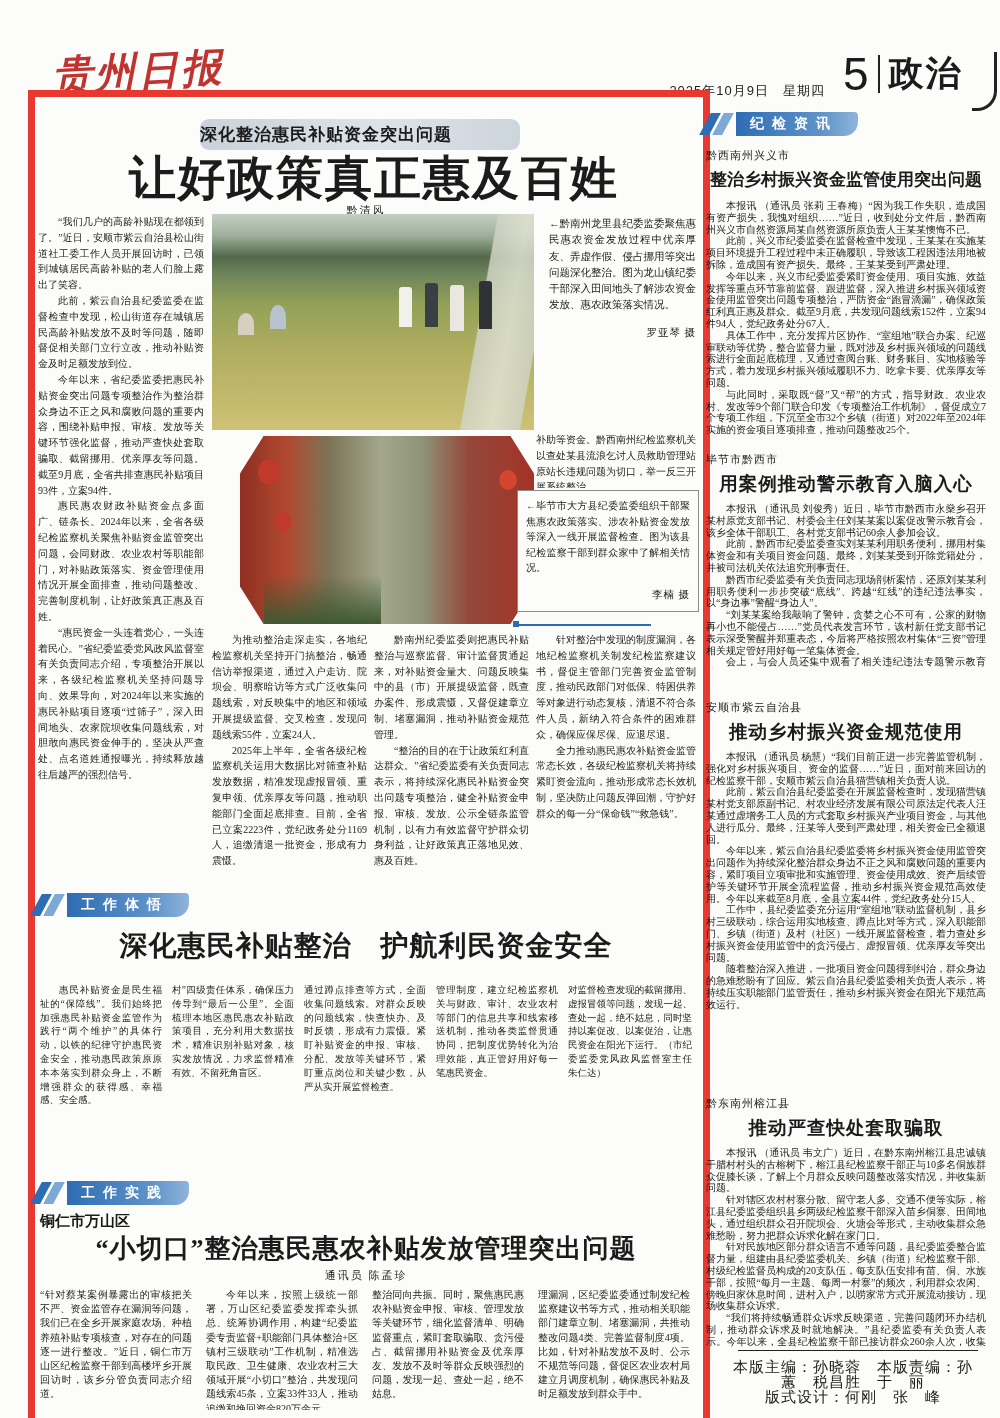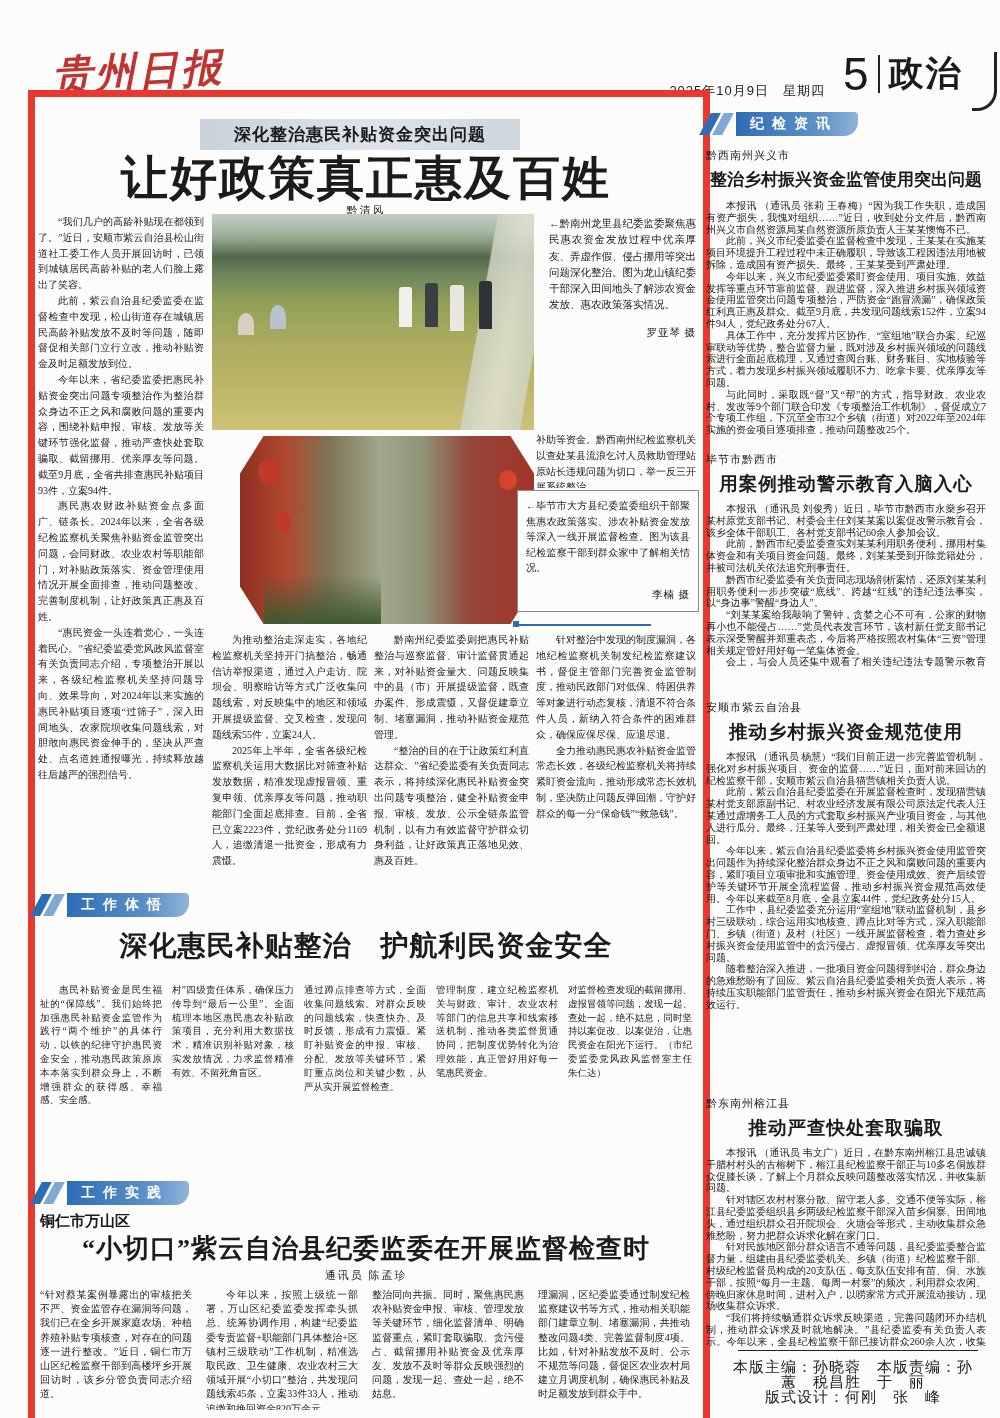--- a/index.html
+++ b/index.html
@@ -19,25 +19,25 @@
   .pageno .vdiv{width:2px;height:38px;background:#222;}
   .pageno .sec{font-size:35px;font-weight:700;letter-spacing:2px;}
   .bracket{width:22px;height:56px;border-right:3px solid #222;border-bottom:3px solid #222;
         border-bottom-right-radius:20px;transform:translateY(8px);}
 
   
   .red-frame{position:absolute;left:28px;top:90px;width:668px;height:1322px;
         border:7px solid #e8382f;pointer-events:none;}
 
   
-  .kicker-band{position:absolute;left:200px;top:119px;width:320px;text-align:center;
+  .kicker-band{position:absolute;left:200px;top:119px;width:320px;text-align:left;
         background:linear-gradient(90deg,#c9d2da,#dde3e9 55%,#cdd5dd);padding:4px 0;
-        font-family:"Liberation Sans",sans-serif;font-weight:bold;font-size:17px;letter-spacing:1px;}
+        font-family:"Liberation Sans",sans-serif;font-weight:bold;font-size:17px;letter-spacing:1px;border-radius:9px;}
   .headline{position:absolute;left:36px;top:147px;width:660px;text-align:center;
-        font-family:"Liberation Sans",sans-serif;font-weight:900;font-size:47px;letter-spacing:2px;}
+        font-family:"Liberation Sans",sans-serif;font-weight:900;font-size:47px;letter-spacing:2px;padding-left:8px;}
   .byline{position:absolute;left:36px;top:203px;width:660px;text-align:center;font-size:11px;letter-spacing:2px;}
 
   
   .photo1{position:absolute;left:212px;top:214px;width:322px;height:216px;overflow:hidden;
         background:linear-gradient(180deg,#c4cfc6 0%,#9db09a 10%,#52684a 20%,#6f855c 28%,
                    #93a158 42%,#aead60 62%,#c2b96d 85%,#cec277 100%);}
   .photo1 .path{position:absolute;right:-20px;top:0;width:120px;height:100%;
         background:linear-gradient(100deg,transparent 40%,#cfd3c4 41%,#e0e2d2 60%,#cfd3c4 78%,transparent 79%);
         opacity:.85;}
   .fig{position:absolute;border-radius:3px 3px 0 0;}
@@ -179,21 +179,21 @@
   <div class="jcol ins-col" style="left:568px;top:984px;width:124px;height:190px;">
       <p class="noind">对监督检查发现的截留挪用、虚报冒领等问题，发现一起、查处一起，绝不姑息，同时坚持以案促改、以案促治，让惠民资金在阳光下运行。（市纪委监委党风政风监督室主任 朱仁达）</p>
     </div>
 
   <div class="banner" style="left:36px;top:1181px;text-align:center;">
     <span class="slash s1"></span>
     <span class="slash s2"></span>
     <span class="banner-label">工作实践</span>
   </div>
   <div class="abs kicker-sm" style="left:40px;top:1212px;font-family:'Liberation Sans',sans-serif;font-weight:bold;font-size:15px;">铜仁市万山区</div>
-  <div class="sec-headline" style="left:36px;top:1231px;width:660px;font-size:26px;">“小切口”紫云自治县纪委监委在开展监督检查时</div>
+  <div class="sec-headline" style="left:36px;top:1231px;width:660px;font-size:26px;">“小切口”整治惠民惠农补贴发放管理突出问题</div>
   <div class="abs" style="left:36px;top:1268px;width:660px;text-align:center;font-size:11px;letter-spacing:2px;">通讯员 陈孟珍</div>
   <div class="jcol pr-col" style="left:40px;top:1288px;width:152px;height:122px;">
       <p class="noind">“针对蔡某案例暴露出的审核把关不严、资金监管存在漏洞等问题，我们已在全乡开展家庭农场、种植养殖补贴专项核查，对存在的问题逐一进行整改。”近日，铜仁市万山区纪检监察干部到高楼坪乡开展回访时，该乡分管负责同志介绍道。</p>
     </div>
   <div class="jcol pr-col" style="left:206px;top:1288px;width:152px;height:122px;">
       <p>今年以来，按照上级统一部署，万山区纪委监委发挥牵头抓总、统筹协调作用，构建“纪委监委专责监督+职能部门具体整治+区镇村三级联动”工作机制，精准选取民政、卫生健康、农业农村三大领域开展“小切口”整治，共发现问题线索45条，立案33件33人，推动追缴和挽回资金820万余元。</p>
     </div>
   <div class="jcol pr-col" style="left:372px;top:1288px;width:152px;height:122px;">
       <p class="noind">整治同向共振。同时，聚焦惠民惠农补贴资金申报、审核、管理发放等关键环节，细化监督清单、明确监督重点，紧盯套取骗取、贪污侵占、截留挪用补贴资金及优亲厚友、发放不及时等群众反映强烈的问题，发现一起、查处一起，绝不姑息。</p>
     </div>

